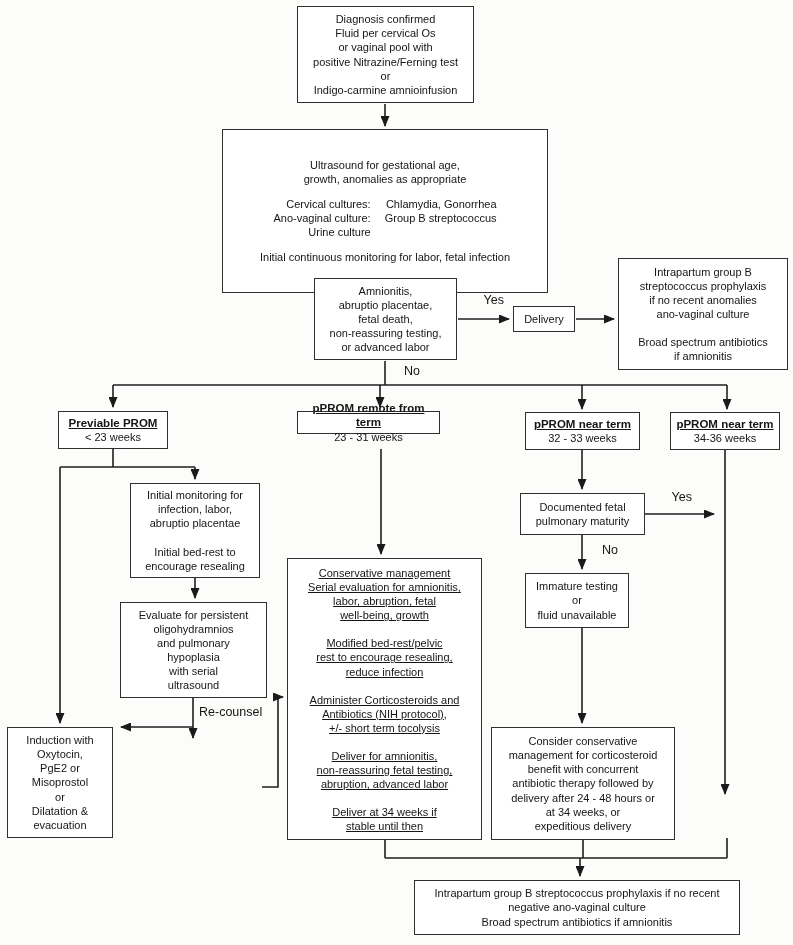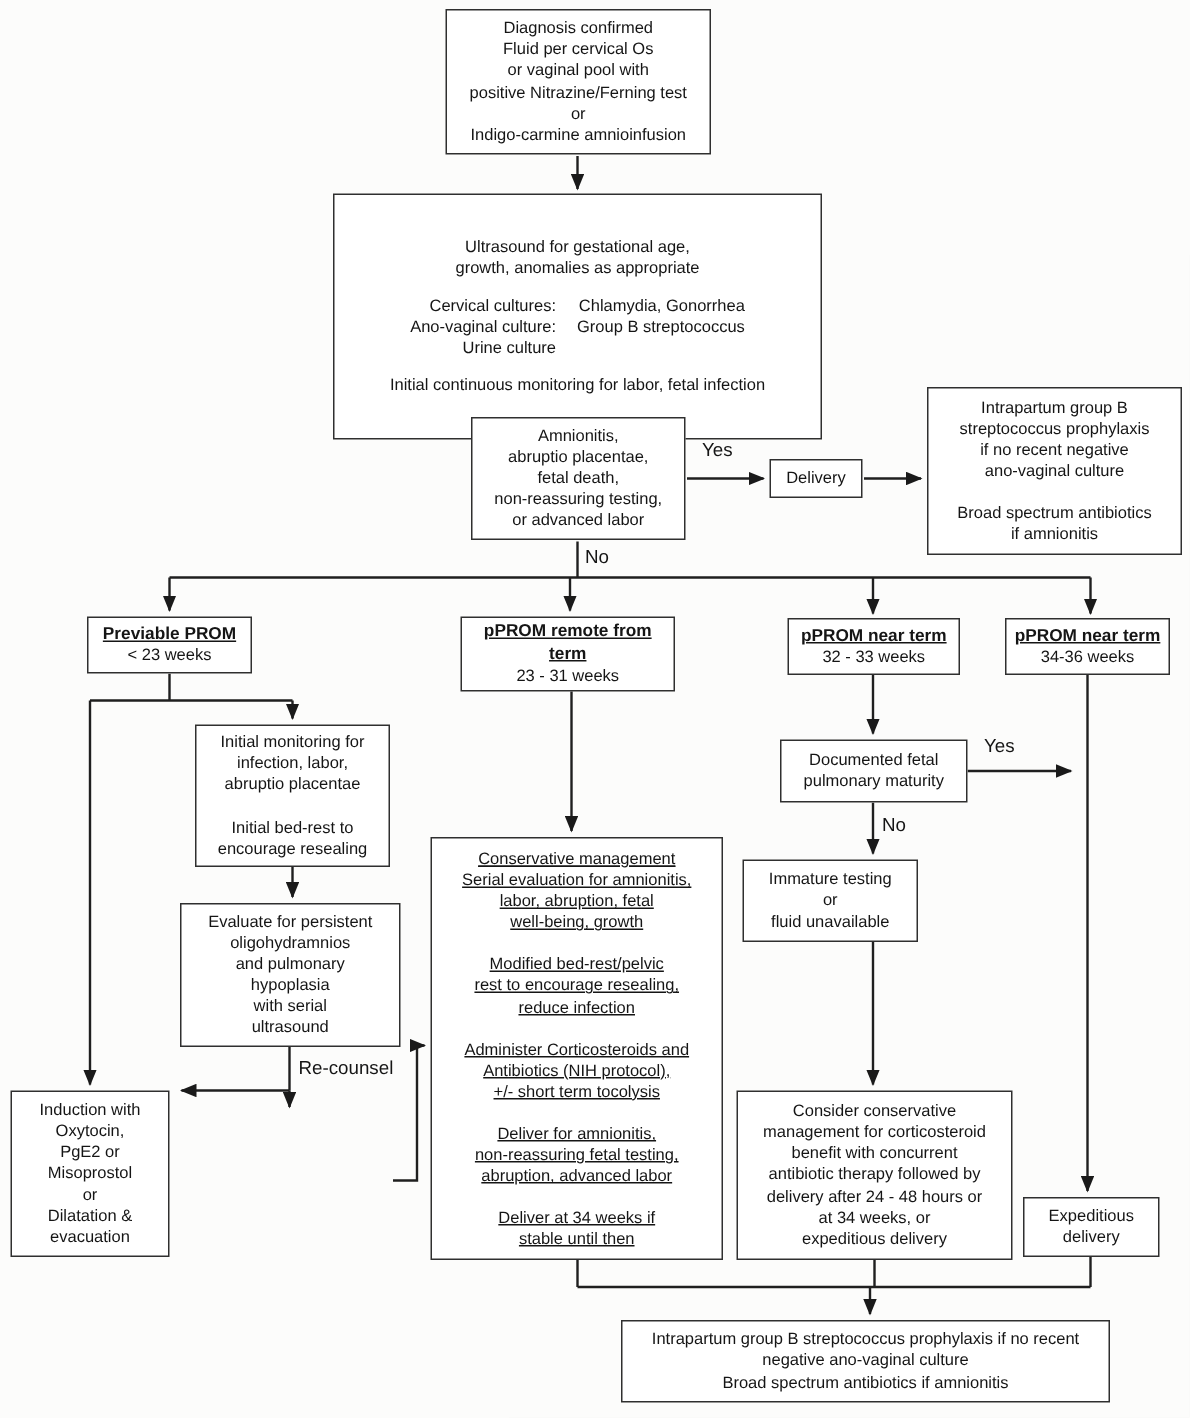--- a/index.html
+++ b/index.html
@@ -10,21 +10,21 @@
        display:flex;flex-direction:column;align-items:center;justify-content:center;
        text-align:center;font-size:11px;line-height:1.28;padding:2px 3px;}
   .txt{white-space:pre-line;}
   .hdr-title{font-weight:bold;text-decoration:underline;font-size:11.5px;}
   .u-title{text-decoration:underline;font-size:11px;}
   .top-align{justify-content:flex-start;padding-top:7px;text-decoration:underline;}
   .gap11{gap:11px;padding:8px 4px;}
   .cultures{display:grid;grid-template-columns:max-content max-content;column-gap:14px;}
   .cultures .cl{text-align:right;}
   .cultures .cr{text-align:right;}
-  .edge-label{position:absolute;font-size:12.5px;text-align:left;}
+  .edge-label{position:absolute;font-size:12.5px;text-align:right;}
 </style>
 </head>
 <body>
 
 <div class="page">
 
   <svg class="connectors" viewBox="0 0 793 945">
     <defs>
       <marker id="arr" markerUnits="userSpaceOnUse" markerWidth="11" markerHeight="9" refX="10" refY="4.5" orient="auto">
         <path d="M0,0 L11,4.5 L0,9 z" fill="#1a1a1a"></path>
@@ -91,33 +91,33 @@
 or advanced labor</div>
   </div>
 
   <div class="box" style="left:513px;top:306px;width:62px;height:26px">
     <div class="txt">Delivery</div>
   </div>
 
   <div class="box" style="left:618px;top:258px;width:170px;height:112px">
     <div class="txt">Intrapartum group B
 streptococcus prophylaxis
-if no recent negative
+if no recent anomalies
 ano-vaginal culture
 
 Broad spectrum antibiotics
 if amnionitis</div>
   </div>
 
   <div class="box" style="left:58px;top:411px;width:110px;height:38px">
     <div class="hdr-title">Previable  PROM</div>
     <div class="txt">&lt; 23 weeks</div>
   </div>
 
-  <div class="box" style="left:307px;top:411px;width:143px;height:50px">
+  <div class="box" style="left:297px;top:411px;width:143px;height:23px">
     <div class="hdr-title">pPROM remote from term</div>
     <div class="txt">23 - 31 weeks</div>
   </div>
 
   <div class="box" style="left:525px;top:412px;width:115px;height:38px">
     <div class="hdr-title">pPROM near term</div>
     <div class="txt">32 - 33 weeks</div>
   </div>
 
   <div class="box" style="left:670px;top:412px;width:110px;height:38px">
@@ -174,40 +174,36 @@
 
 Deliver at 34 weeks if
 stable until then</div>
   </div>
 
   <div class="box" style="left:520px;top:493px;width:125px;height:42px">
     <div class="txt">Documented fetal
 pulmonary maturity</div>
   </div>
 
-  <div class="box" style="left:495px;top:573px;width:117px;height:55px">
+  <div class="box" style="left:525px;top:573px;width:104px;height:55px">
     <div class="txt">Immature testing
 or
 fluid unavailable</div>
   </div>
 
   <div class="box" style="left:491px;top:727px;width:184px;height:113px">
     <div class="txt">Consider conservative
 management for corticosteroid
 benefit with concurrent
 antibiotic therapy followed by
 delivery after 24 - 48 hours or
 at 34 weeks, or
 expeditious delivery</div>
   </div>
 
-  <div class="box" style="left:682px;top:798px;width:91px;height:40px">
-    <div class="txt">Expeditious
-delivery</div>
-  </div>
 
   <div class="box" style="left:414px;top:880px;width:326px;height:55px">
     <div class="txt">Intrapartum group B streptococcus prophylaxis if no recent
 negative ano-vaginal culture
 Broad spectrum antibiotics if amnionitis</div>
   </div>
 
   <div class="edge-label" style="left:468px;top:293px;width:36px">Yes</div>
   <div class="edge-label" style="left:390px;top:364px;width:30px">No</div>
   <div class="edge-label" style="left:199px;top:705px;width:72px;text-align:left">Re-counsel</div>

